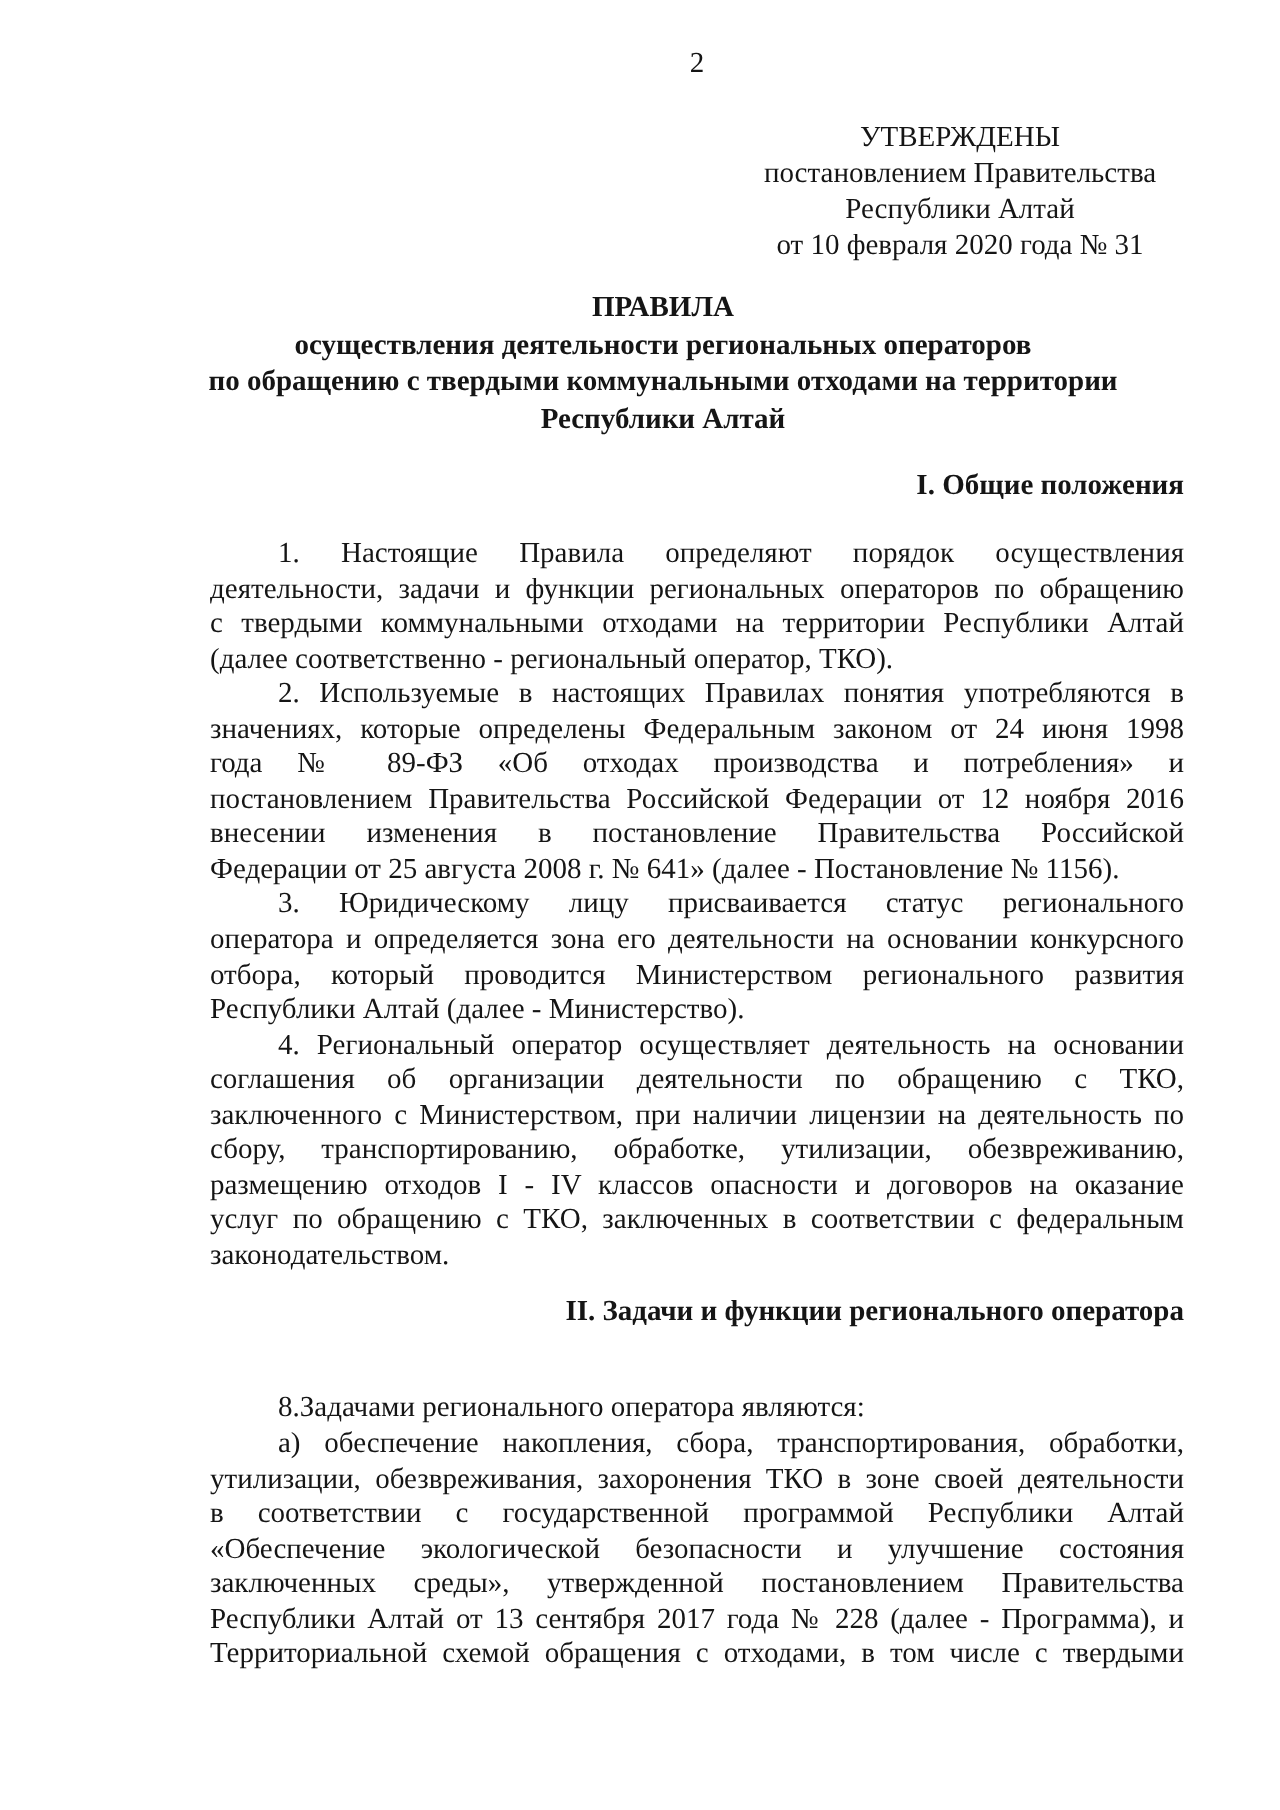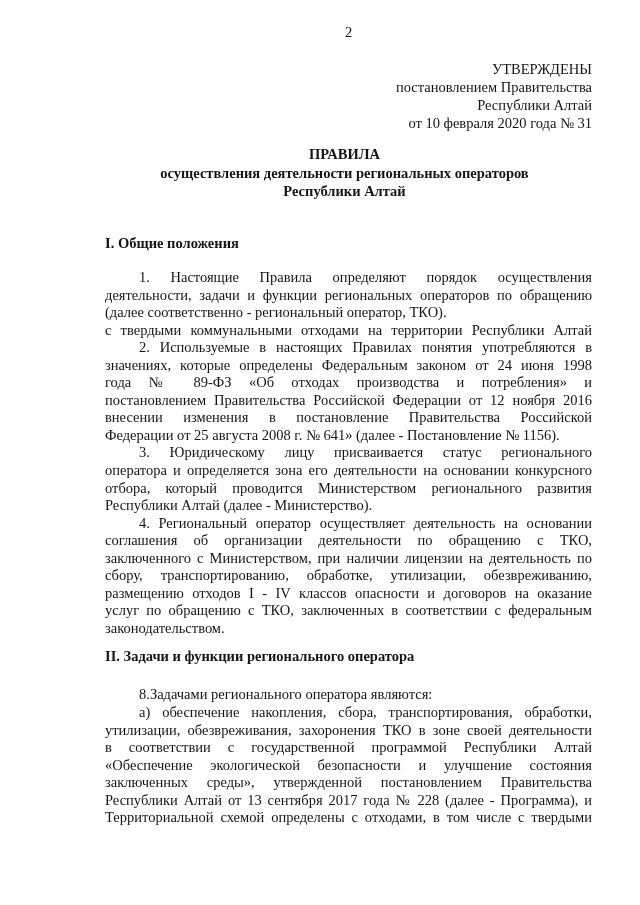--- a/index.html
+++ b/index.html
@@ -23,34 +23,34 @@
     left: 105px;
     width: 487px;
     text-align: center;
     line-height: 17px;
   }
   .approval {
     position: absolute;
     top: 60px;
     left: 368px;
     width: 224px;
-    text-align: right;
+    text-align: center;
     line-height: 18px;
   }
   .title {
     position: absolute;
     top: 145px;
-    left: 101px;
+    left: 88px;
     width: 487px;
     text-align: center;
     font-weight: bold;
     line-height: 18.5px;
   }
   .heading {
-    text-align: left;
+    text-align: right;
     font-weight: bold;
     line-height: 18px;
   }
   .h1pos {
     position: absolute;
     top: 234px;
     left: 105px;
     width: 487px;
   }
   .bodytext {
@@ -67,52 +67,53 @@
     text-align-last: justify;
   }
   .jus .ln.end {
     text-align-last: left;
   }
   .ln.ind {
     text-indent: 34px;
   }
   .h2flow {
     margin-top: 10px;
-    margin-bottom: 21px;
+    margin-bottom: 31px;
   }
 </style>
 </head>
 <body>
 
 <div class="page">
 
   <div class="pagenum">2</div>
 
   <div class="approval">
       <div class="ln">УТВЕРЖДЕНЫ</div>
       <div class="ln">постановлением Правительства</div>
       <div class="ln">Республики Алтай</div>
       <div class="ln">от 10 февраля 2020 года № 31</div>
     </div>
 
   <div class="title">
       <div class="ln">ПРАВИЛА</div>
       <div class="ln">осуществления деятельности региональных операторов</div>
+      <div class="ln">по обращению с твердыми коммунальными отходами на территории</div>
       <div class="ln">Республики Алтай</div>
     </div>
 
   <div class="heading h1pos">I. Общие положения</div>
 
   <div class="bodytext">
 
     <div class="para jus">
         <div class="ln ind">1. Настоящие Правила определяют порядок осуществления</div>
         <div class="ln">деятельности, задачи и функции региональных операторов по обращению</div>
+        <div class="ln">с твердыми коммунальными отходами на территории Республики Алтай</div>
         <div class="ln end">(далее соответственно - региональный оператор, ТКО).</div>
-        <div class="ln">с твердыми коммунальными отходами на территории Республики Алтай</div>
       </div>
 
     <div class="para jus">
         <div class="ln ind">2. Используемые в настоящих Правилах понятия употребляются в</div>
         <div class="ln">значениях, которые определены Федеральным законом от 24 июня 1998</div>
         <div class="ln">года № 89-ФЗ «Об отходах производства и потребления» и</div>
         <div class="ln">постановлением Правительства Российской Федерации от 12 ноября 2016</div>
         <div class="ln">внесении изменения в постановление Правительства Российской</div>
         <div class="ln end">Федерации от 25 августа 2008 г. № 641» (далее - Постановление № 1156).</div>
       </div>
@@ -140,18 +141,18 @@
         <div class="ln ind">8.Задачами регионального оператора являются:</div>
       </div>
 
     <div class="para jus">
         <div class="ln ind">а) обеспечение накопления, сбора, транспортирования, обработки,</div>
         <div class="ln">утилизации, обезвреживания, захоронения ТКО в зоне своей деятельности</div>
         <div class="ln">в соответствии с государственной программой Республики Алтай</div>
         <div class="ln">«Обеспечение экологической безопасности и улучшение состояния</div>
         <div class="ln">заключенных среды», утвержденной постановлением Правительства</div>
         <div class="ln">Республики Алтай от 13 сентября 2017 года № 228 (далее - Программа), и</div>
-        <div class="ln">Территориальной схемой определены с отходами, в том числе с твердыми</div>
+        <div class="ln">Территориальной схемой обращения с отходами, в том числе с твердыми</div>
       </div>
 
   </div>
 
 </div>
 
 </body></html>

